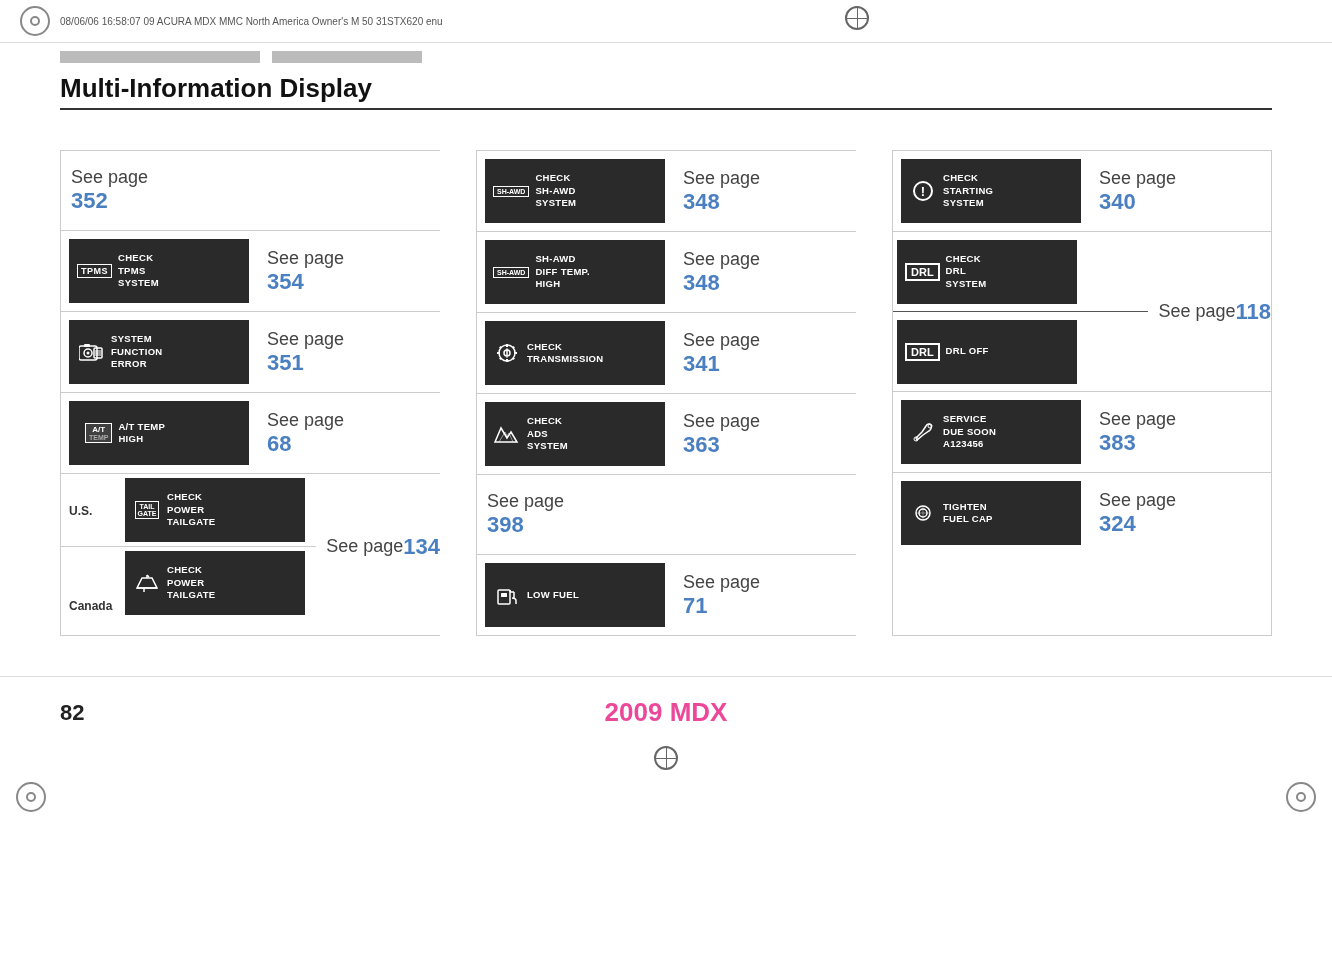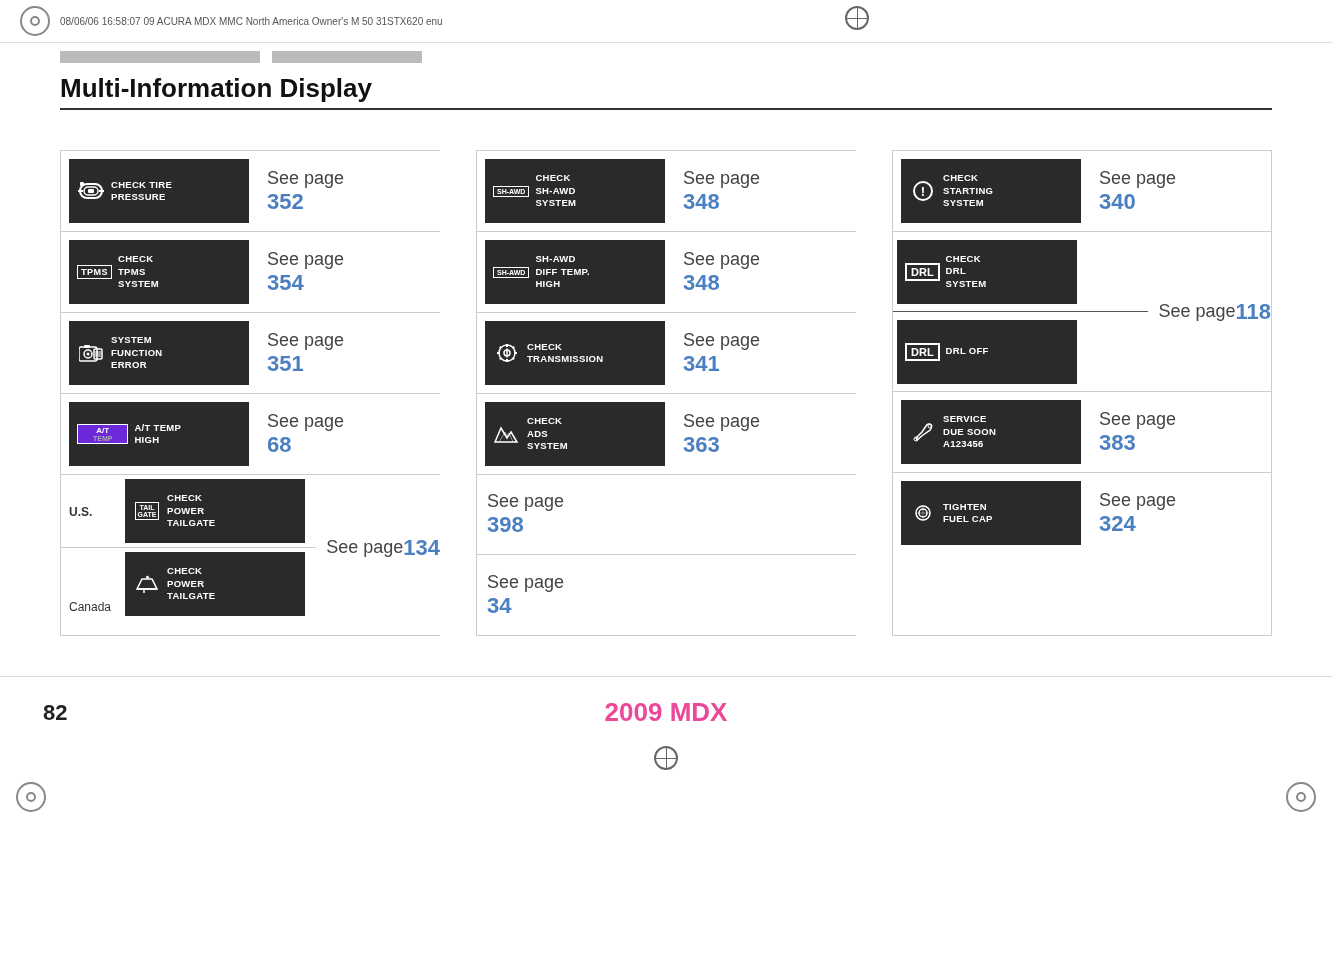--- a/index.html
+++ b/index.html
@@ -143,27 +143,27 @@
     .badge-drl {
       background: #2a2a2a;
       color: #fff;
       font-size: 11px;
       font-weight: bold;
       padding: 1px 4px;
       border: 2px solid #fff;
     }
 
     .badge-at {
-      background: #6d28d9;
+      background: #404040;
       color: #fff;
       font-size: 7px;
       font-weight: bold;
-      padding: 1px 15px;
+      padding: 1px 3px;
       border: 1px solid #fff;
-      display: flex; flex-direction: column; align-items: center;
+      display: flex; flex-direction: column; align-items: center; margin-left: 8px;
     }
 
     .badge-tail {
       background: #2a2a2a;
       color: #fff;
       font-size: 7px;
       font-weight: bold;
       padding: 1px 2px;
       border: 1px solid #fff;
       display: flex; flex-direction: column; align-items: center;
@@ -227,33 +227,20 @@
     <div style="background:#bbb;height:12px;width:150px;margin-top:8px;margin-left:12px;"></div>
   </div>
   <span class="page-title">Multi-Information Display</span>
 </div>
 
 <div class="content-area">
 
   <div class="column">
 
     <div class="row-item">
-      <div class="indicator-box">
-        <div class="indicator-icon">
-          <svg width="26" height="26" viewBox="0 0 26 26" fill="none">
-            <rect x="2" y="6" width="22" height="14" rx="7" stroke="white" stroke-width="2" fill="none"></rect>
-            <rect x="6" y="9" width="14" height="8" rx="4" stroke="white" stroke-width="1.5" fill="none"></rect>
-            <line x1="0" y1="13" x2="5" y2="13" stroke="white" stroke-width="2"></line>
-            <line x1="21" y1="13" x2="26" y2="13" stroke="white" stroke-width="2"></line>
-            <rect x="10" y="11" width="6" height="4" rx="1" fill="white"></rect>
-            <rect x="2" y="4" width="4" height="4" fill="white" rx="1"></rect>
-          </svg>
-        </div>
-        <div class="indicator-text">CHECK TIRE<br>PRESSURE</div>
-      </div>
       <div class="see-page">
         See page<span>352</span>
       </div>
     </div>
 
     <div class="row-item">
       <div class="indicator-box">
         <div class="indicator-icon">
           <div class="badge-tpms">TPMS</div>
         </div>
@@ -310,21 +297,21 @@
               <div class="badge-tail">
                 <span>TAIL</span>
                 <span>GATE</span>
               </div>
             </div>
             <div class="indicator-text">CHECK<br>POWER<br>TAILGATE</div>
           </div>
         </div>
 
         <div style="display:flex;align-items:center;flex:1;">
-          <div style="padding:2px 0 0 8px;font-size:12px;font-weight:normal;color:#333;min-width:60px;margin-top:44px;">Canada</div>
+          <div style="padding:2px 0 0 8px;font-size:12px;font-weight:bold;color:#333;min-width:60px;margin-top:44px;">Canada</div>
           <div class="indicator-box" style="margin:4px;">
             <div class="indicator-icon">
               <svg width="22" height="18" viewBox="0 0 22 18" fill="none">
                 <path d="M1 14 L6 4 L16 4 L21 14 Z" stroke="white" stroke-width="1.5" fill="none"></path>
                 <line x1="8" y1="14" x2="8" y2="18" stroke="white" stroke-width="1.5"></line>
                 <line x1="1" y1="14" x2="21" y2="14" stroke="white" stroke-width="1.5"></line>
                 <line x1="11" y1="4" x2="11" y2="1" stroke="white" stroke-width="1.5"></line>
                 <line x1="11" y1="1" x2="13" y2="3" stroke="white" stroke-width="1.5"></line>
               </svg>
             </div>
@@ -405,22 +392,35 @@
       </div>
     </div>
 
     <div class="row-item">
       <div class="see-page">
         See page<span>398</span>
       </div>
     </div>
 
     <div class="row-item">
-      <div class="see-page">
-        See page<span>34</span>
+      <div class="indicator-box">
+        <div class="indicator-icon">
+          <svg width="22" height="22" viewBox="0 0 22 22" fill="none">
+            <rect x="2" y="6" width="12" height="14" rx="1" stroke="white" stroke-width="1.5" fill="none"></rect>
+            <rect x="5" y="9" width="6" height="4" rx="0.5" fill="white"></rect>
+            <line x1="14" y1="8" x2="18" y2="8" stroke="white" stroke-width="1.5"></line>
+            <line x1="18" y1="8" x2="18" y2="14" stroke="white" stroke-width="1.5"></line>
+            <path d="M16 14 Q20 14 20 17 L20 20" stroke="white" stroke-width="1.5" fill="none"></path>
+            <line x1="14" y1="8" x2="14" y2="6" stroke="white" stroke-width="1.5"></line>
+          </svg>
+        </div>
+        <div class="indicator-text">LOW FUEL</div>
+      </div>
+      <div class="see-page">
+        See page<span>71</span>
       </div>
     </div>
   </div>
 
   <div class="column">
 
     <div class="row-item">
       <div class="indicator-box">
         <div class="indicator-icon">
           <div class="warn-circle">!</div>
@@ -488,21 +488,21 @@
       </div>
       <div class="see-page">
         See page<span>324</span>
       </div>
     </div>
   </div>
 
 </div>
 
 <div style="position:relative; padding: 20px 60px 10px 60px; border-top: 1px solid #ddd; display:flex; align-items:center; justify-content:center; margin-top: 10px;">
-  <span style="position:absolute;left:43px;font-size:22px;font-weight:bold;color:#222;">82</span>
+  <span style="position:absolute;left:60px;font-size:22px;font-weight:bold;color:#222;">82</span>
   <span style="font-size:26px;font-weight:bold;color:#ec4899;">2009  MDX</span>
 </div>
 
 <div style="display:flex;justify-content:center;padding:8px 0;">
   <div class="crosshair"></div>
 </div>
 
 <div style="display:flex;justify-content:space-between;padding:4px 16px;">
   <div class="corner-circle">
     <div class="corner-circle-inner"></div>

